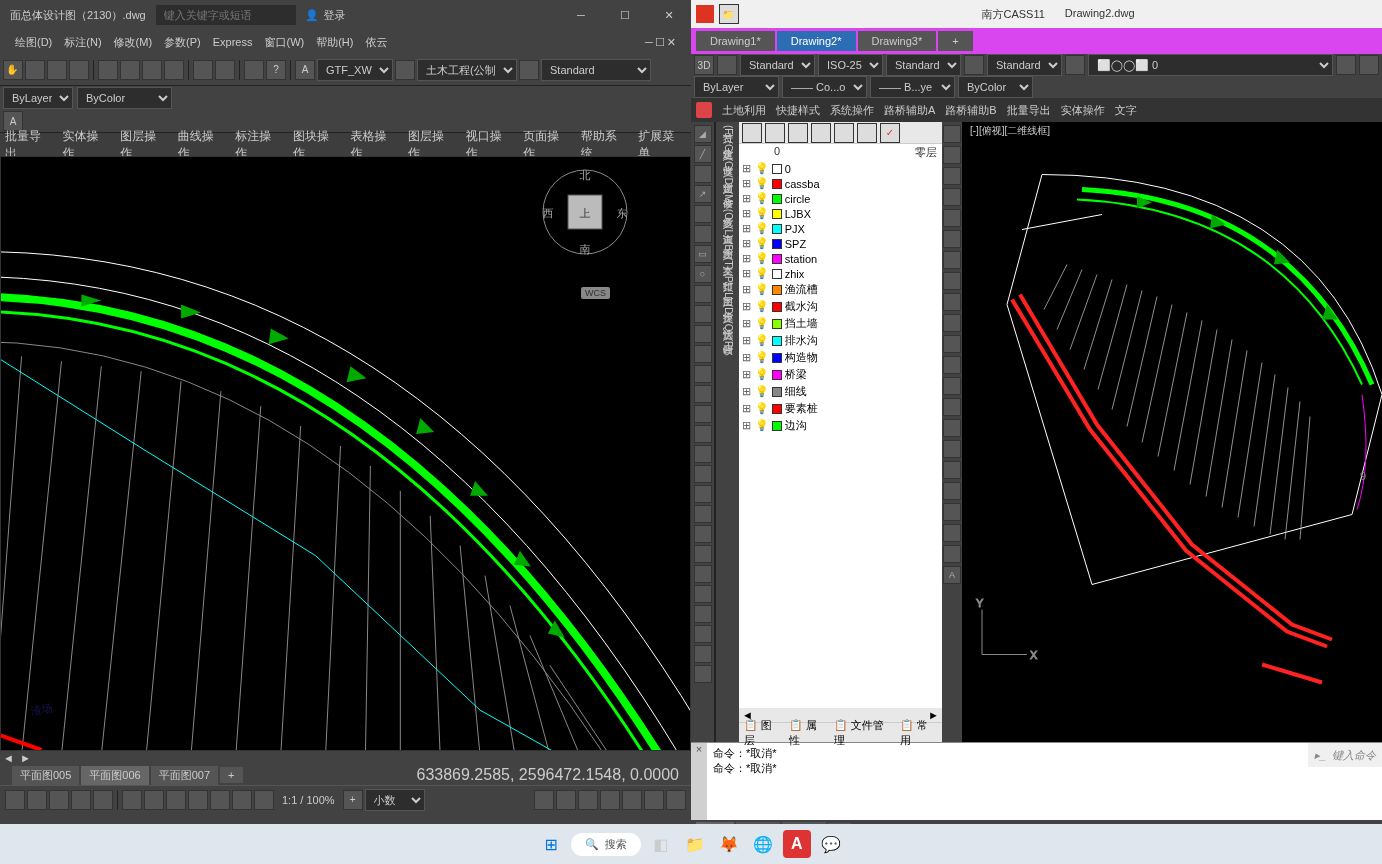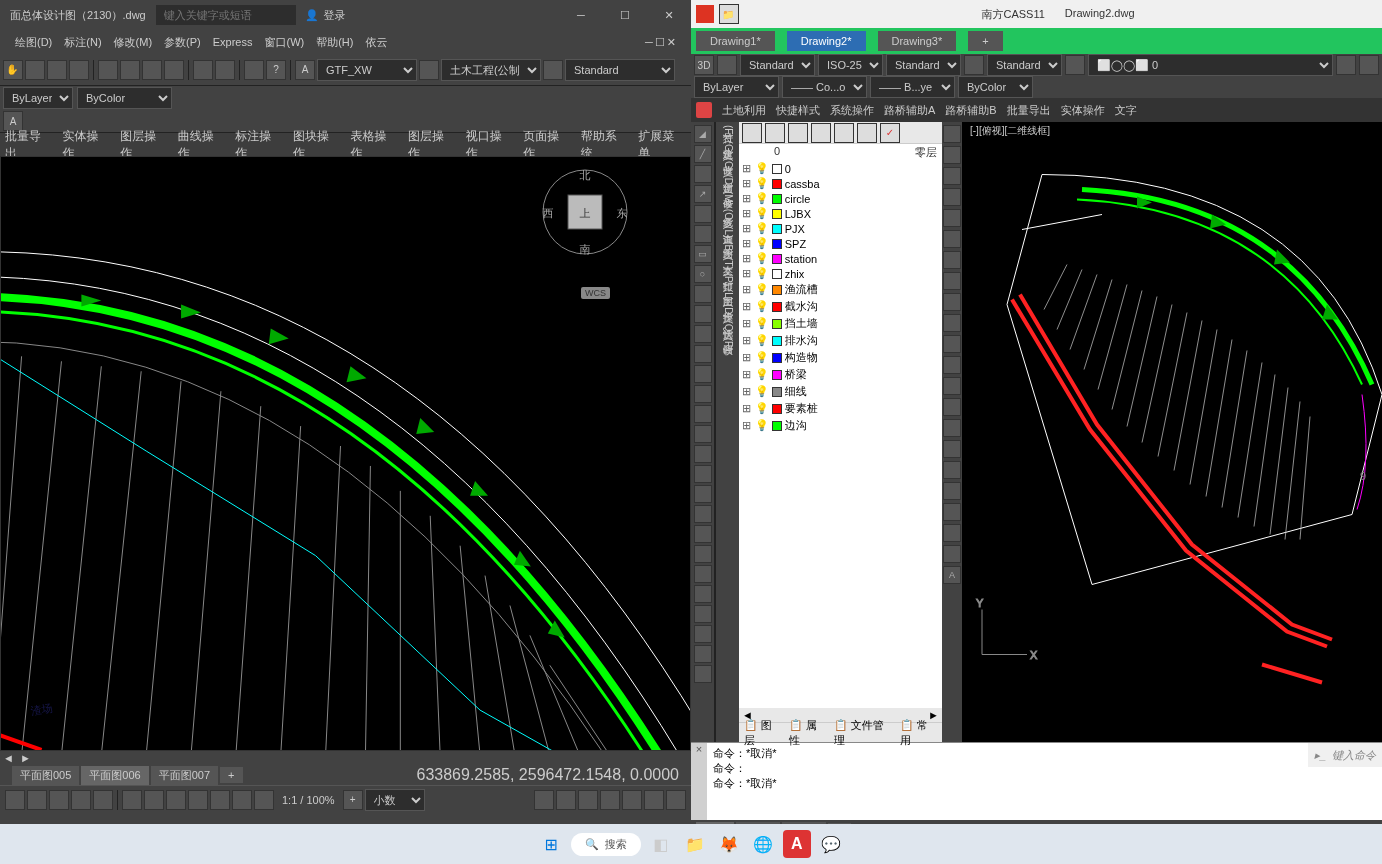--- a/index.html
+++ b/index.html
@@ -35,21 +35,21 @@
 .coord { margin-left: auto; color: #ccc; font-size: 16px; }
 
 
 .right-app { position: absolute; left: 691px; top: 0; width: 691px; height: 864px; background: #333; }
 .right-title { height: 28px; background: #f0f0f0; color: #333; display: flex; align-items: center; padding: 0 5px; }
 .right-title .logo { width: 18px; height: 18px; background: #d32; margin-right: 5px; }
 .right-title .title-text { margin-left: auto; margin-right: auto; display: flex; gap: 20px; }
 .right-title .qat { display: flex; gap: 2px; }
 .right-menu { height: 24px; background: #424242; display: flex; align-items: center; padding: 0 8px; gap: 14px; }
 .right-menu span { color: #ccc; cursor: pointer; font-size: 12px; }
-.right-tabs { height: 26px; background: #22c55e; display: flex; align-items: center; padding: 0 5px; gap: 12px; }
+.right-tabs { height: 26px; background: #d946ef; display: flex; align-items: center; padding: 0 5px; gap: 2px; }
 .right-tabs .tab { background: #555; padding: 4px 14px; }
 .right-tabs .tab.active { background: #2d6db3; color: #fff; }
 .right-props { height: 22px; background: #424242; display: flex; align-items: center; padding: 0 3px; gap: 3px; }
 .right-ribbon { height: 24px; background: #333; display: flex; align-items: center; padding: 0 5px; gap: 10px; }
 .right-ribbon span { color: #ccc; cursor: pointer; }
 .right-ribbon .logo2 { width: 16px; height: 16px; background: #d44; border-radius: 2px; }
 .right-main { height: 620px; display: flex; }
 .right-side-tools { width: 24px; background: #424242; border-right: 1px solid #222; display:flex; flex-direction:column; gap:2px; padding-top:3px;}
 .right-side2 { width: 24px; background: #424242; border-left: 1px solid #222; display:flex; flex-direction:column; gap:2px; padding-top:3px; align-items:center;}
 .layer-panel { width: 203px; background: #fff; color: #000; display: flex; flex-direction: column; }
@@ -115,21 +115,21 @@
     <div class="tb-btn"></div>
     <div class="tb-btn"></div>
     <div class="tb-sep"></div>
     <div class="tb-btn"></div>
     <div class="tb-btn"></div>
     <div class="tb-sep"></div>
     <div class="tb-btn"></div>
     <div class="tb-btn">?</div>
     <div class="tb-sep"></div>
     <div class="tb-btn">A</div>
-    <select class="tb-select" style="width:100px"><option>GTF_XW</option></select>
+    <select class="tb-select" style="width:76px"><option>GTF_XW</option></select>
     <div class="tb-btn"></div>
     <select class="tb-select" style="width:100px"><option>土木工程(公制)</option></select>
     <div class="tb-btn"></div>
     <select class="tb-select" style="width:110px"><option>Standard</option></select>
   </div>
   <div class="left-toolbar2">
     <select class="tb-select" style="width:70px"><option>ByLayer</option></select>
     <select class="tb-select" style="width:95px"><option>ByColor</option></select>
   </div>
   <div class="left-toolbar3">
@@ -533,21 +533,20 @@
         </g>
         <text x="398" y="345" fill="#888" font-size="12">9</text>
       </svg>
     </div>
   </div>
   <div class="right-cmd">
     <div class="cmd-close">×</div>
     <div style="flex:1;display:flex;">
       <div class="cmd-body">
         <div>命令：*取消*</div>
-        <div>命令：</div>
         <div>命令：*取消*</div>
       </div>
       <div class="cmd-input">
         <span style="margin-right:6px">▸_</span>
           <span>键入命令</span>
       </div>
     </div>
   </div>
   <div class="right-bottom-tabs">
     <div class="tab active">模型</div>

